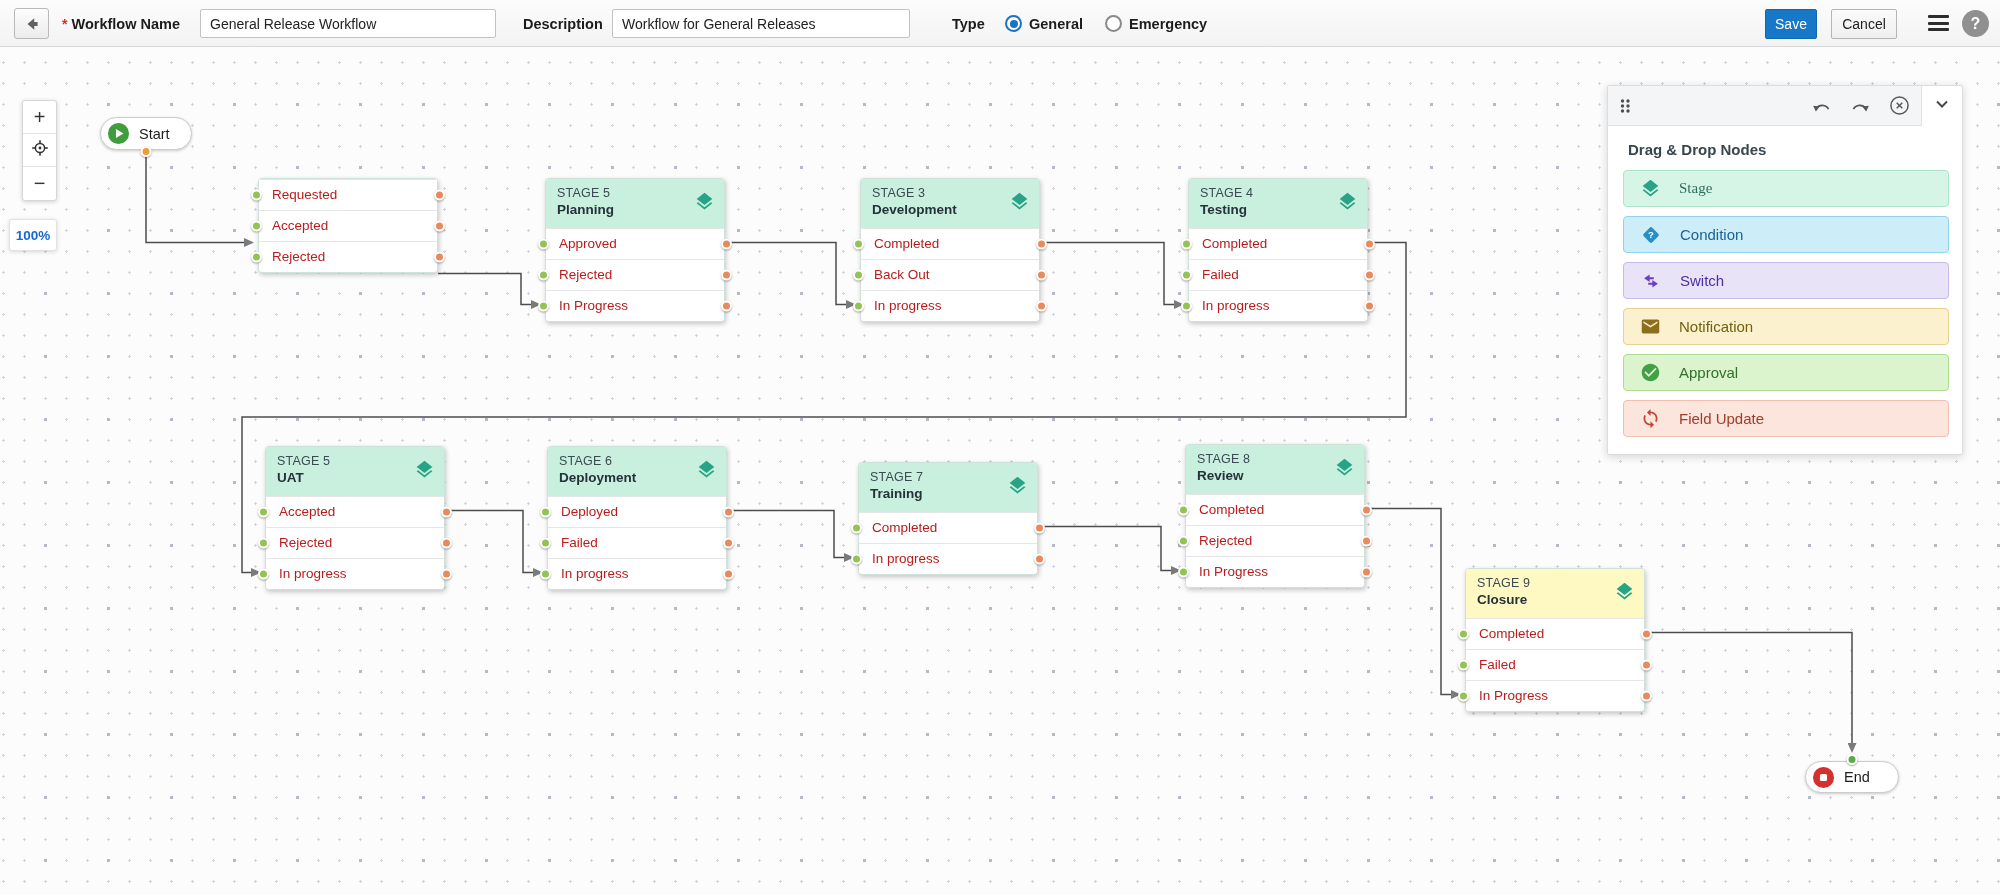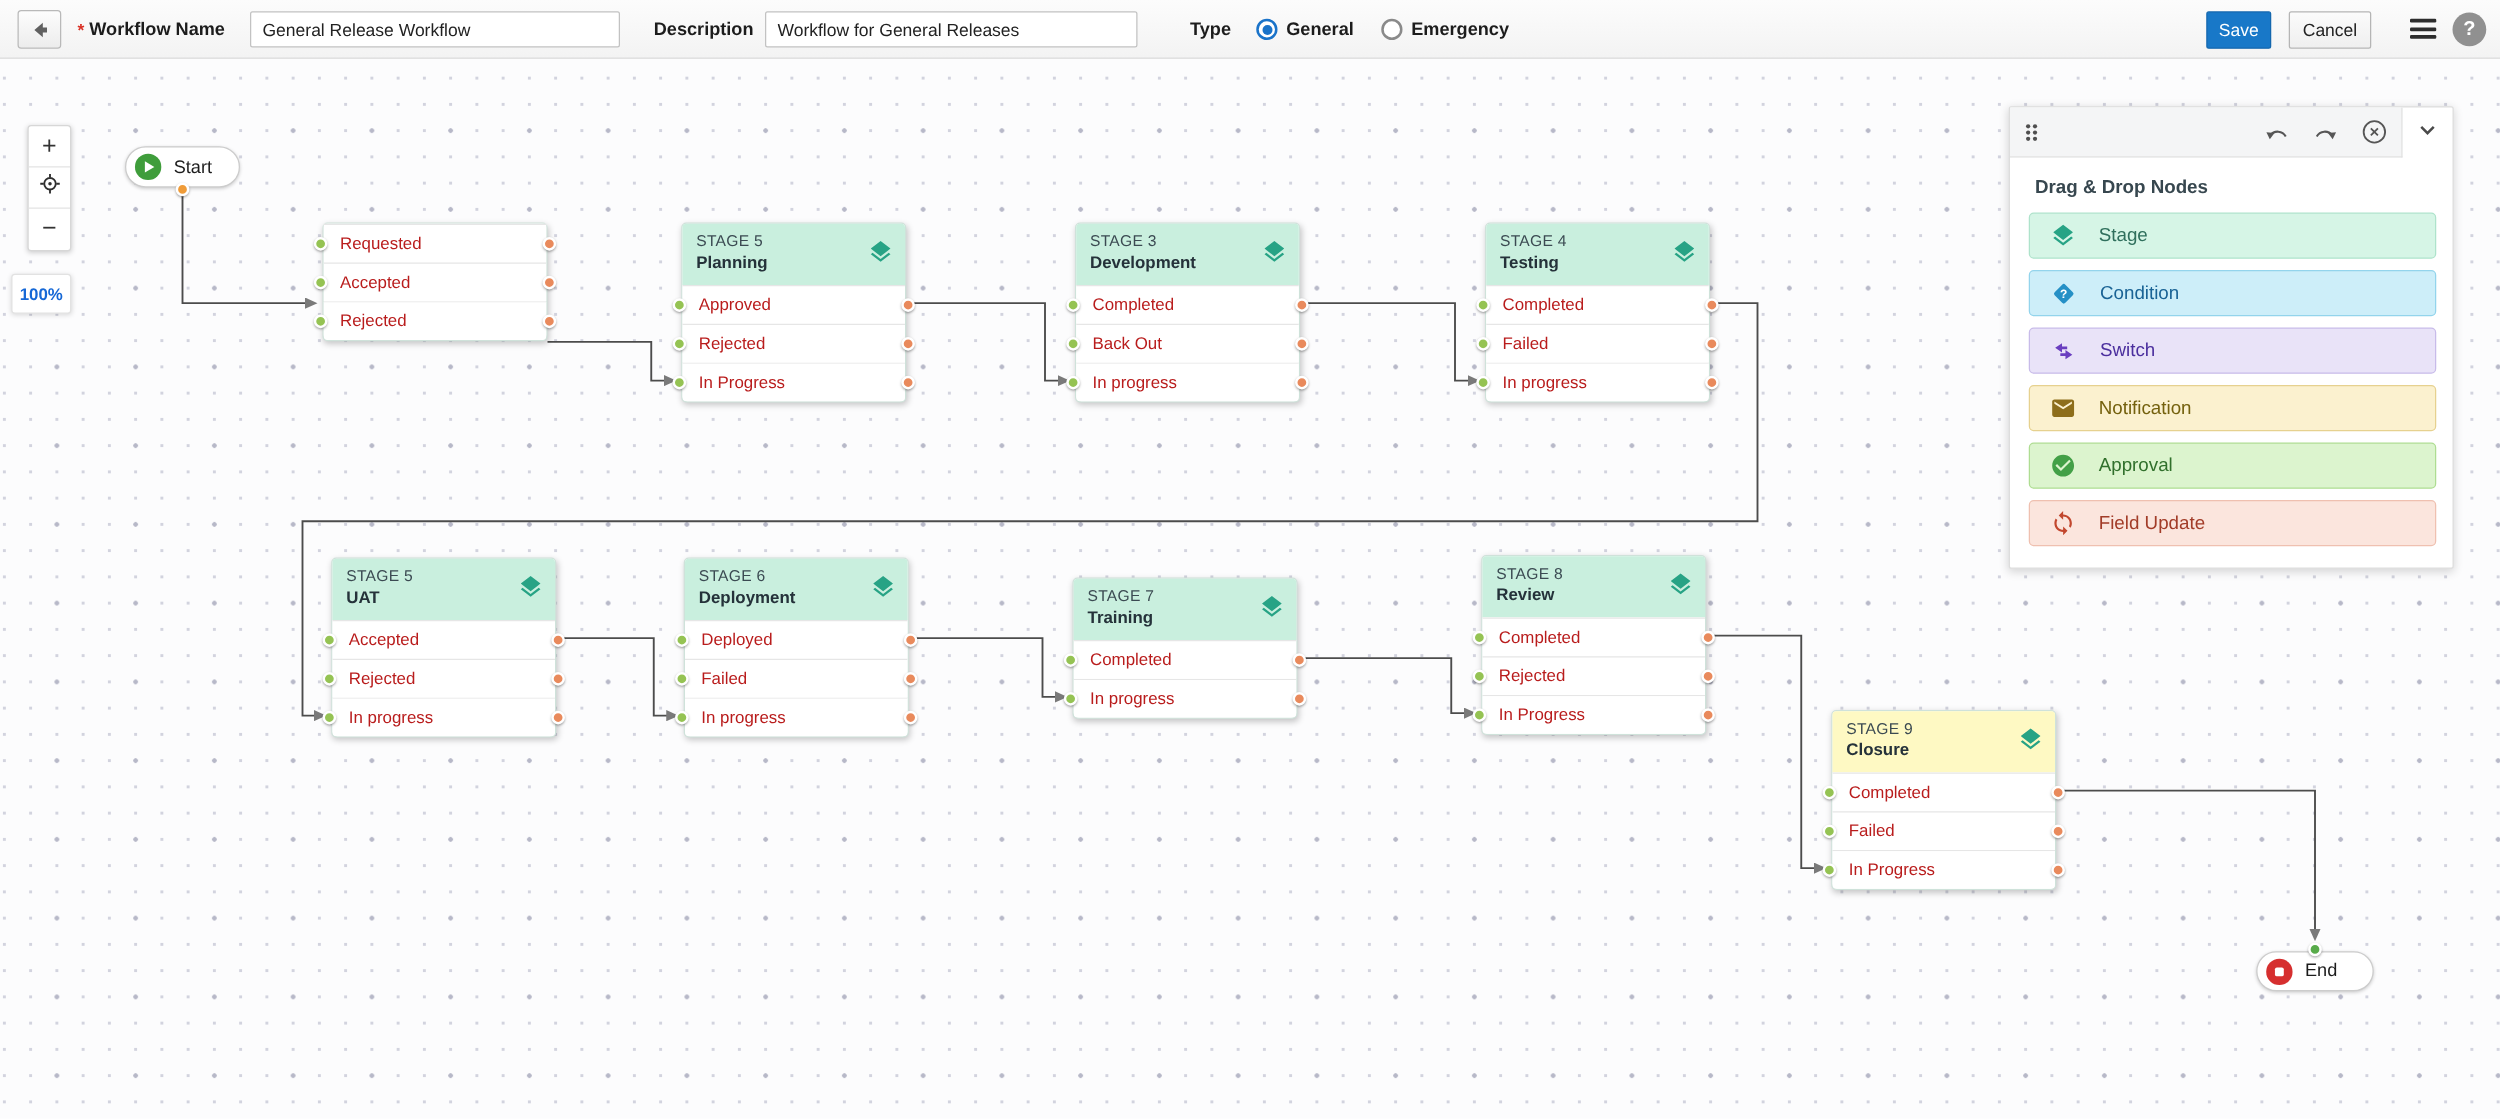--- a/index.html
+++ b/index.html
@@ -292,21 +292,21 @@
         <div class="white">
           <span>
             <svg width="20" height="20" viewBox="0 0 20 20" fill="none" stroke="#4a4a4a" stroke-width="2">
               <path d="M5 7.5 L10 12.5 L15 7.5"></path>
             </svg>
           </span>
         </div>
       </div>
       <div class="ptitle">Drag &amp; Drop Nodes</div>
       <div id="palette">
-          <div class="pitem" style="background: rgb(214, 245, 230); border-color: rgb(174, 227, 203); color: rgb(47, 111, 92);">
+          <div class="pitem" style="background: rgb(214, 245, 230); border-color: rgb(174, 227, 203); color: rgb(47, 111, 92); font-family: Liberation Serif, serif;">
             <span class="picon">
               <svg width="21" height="21" viewBox="0 0 24 24" fill="#27a385">
                 <path d="M11.99 18.54l-7.37-5.73L3 14.07l9 7 9-7-1.63-1.27-7.38 5.74zM12 16l7.36-5.73L21 9l-9-7-9 7 1.63 1.27L12 16z"></path>
               </svg>
             </span>
             <span>Stage</span>
           </div>
           <div class="pitem" style="background: rgb(205, 238, 249); border-color: rgb(147, 212, 236); color: rgb(26, 99, 149);">
             <span class="picon">
               <svg width="22" height="22" viewBox="0 0 24 24">

